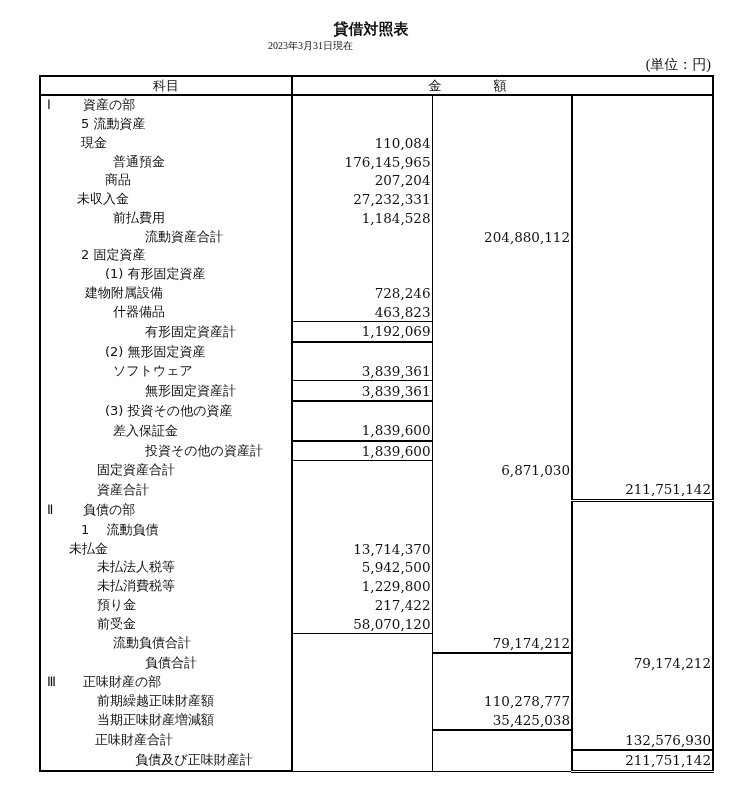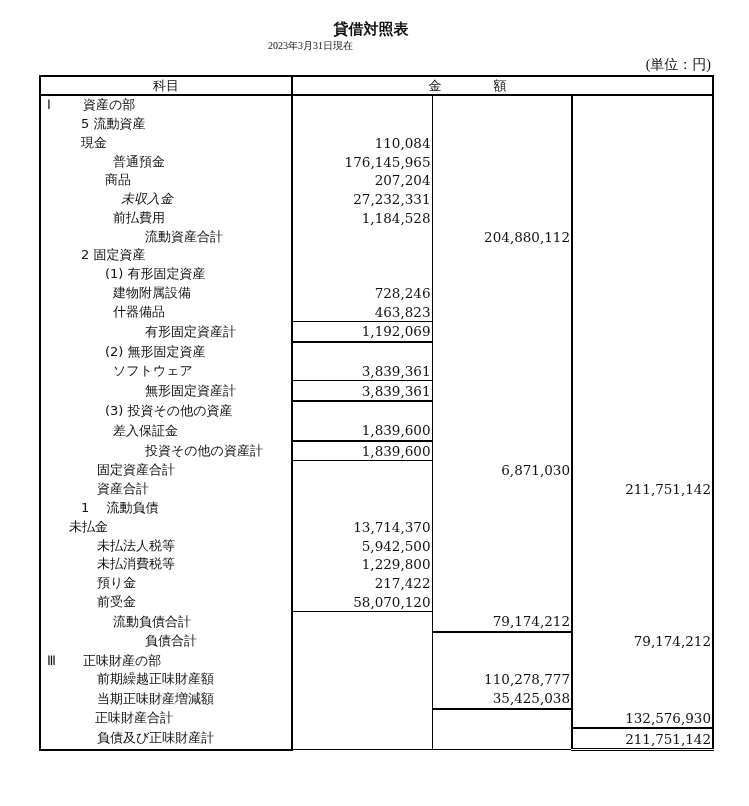--- a/index.html
+++ b/index.html
@@ -69,21 +69,21 @@
         <td class="num c3"></td>
         <td class="num c4"></td>
       </tr>
       <tr>
         <td class="lbl" style="padding-left: 64px; margin-left: 39px;"><span>商品</span></td>
         <td class="num c2">207,204</td>
         <td class="num c3"></td>
         <td class="num c4"></td>
       </tr>
       <tr>
-        <td class="lbl" style="padding-left: 80px; font-style: italic;"><span>未収入金</span></td>
+        <td class="lbl" style="padding-left: 36px;"><span>未収入金</span></td>
         <td class="num c2">27,232,331</td>
         <td class="num c3"></td>
         <td class="num c4"></td>
       </tr>
       <tr>
         <td class="lbl" style="padding-left: 72px;"><span>前払費用</span></td>
         <td class="num c2">1,184,528</td>
         <td class="num c3"></td>
         <td class="num c4"></td>
       </tr>
@@ -99,21 +99,21 @@
         <td class="num c3"></td>
         <td class="num c4"></td>
       </tr>
       <tr>
         <td class="lbl" style="padding-left: 64px;"><span>(1)  有形固定資産</span></td>
         <td class="num c2"></td>
         <td class="num c3"></td>
         <td class="num c4"></td>
       </tr>
       <tr>
-        <td class="lbl" style="padding-left: 72px;"><span>建物附属設備</span></td>
+        <td class="lbl" style="padding-left: 44px;"><span>建物附属設備</span></td>
         <td class="num c2">728,246</td>
         <td class="num c3"></td>
         <td class="num c4"></td>
       </tr>
       <tr>
         <td class="lbl" style="padding-left: 72px;"><span>什器備品</span></td>
         <td class="num c2">463,823</td>
         <td class="num c3"></td>
         <td class="num c4"></td>
       </tr>
@@ -165,20 +165,26 @@
         <td class="num c3">6,871,030</td>
         <td class="num c4"></td>
       </tr>
       <tr>
         <td class="lbl" style="padding-left: 56px;"><span>資産合計</span></td>
         <td class="num c2"></td>
         <td class="num c3"></td>
         <td class="num c4">211,751,142</td>
       </tr>
       <tr>
+        <td class="lbl"><span class="roman">Ⅱ</span><span>負債の部</span></td>
+        <td class="num c2"></td>
+        <td class="num c3"></td>
+        <td class="num c4 bdbl"></td>
+      </tr>
+      <tr>
         <td class="lbl" style="padding-left: 40px;"><span>1　 流動負債</span></td>
         <td class="num c2"></td>
         <td class="num c3"></td>
         <td class="num c4"></td>
       </tr>
       <tr>
         <td class="lbl" style="padding-left: 28px;"><span>未払金</span></td>
         <td class="num c2">13,714,370</td>
         <td class="num c3"></td>
         <td class="num c4"></td>
@@ -237,19 +243,19 @@
         <td class="num c3">35,425,038</td>
         <td class="num c4"></td>
       </tr>
       <tr>
         <td class="lbl" style="padding-left: 54px;"><span>正味財産合計</span></td>
         <td class="num c2"></td>
         <td class="num c3 bt2"></td>
         <td class="num c4">132,576,930</td>
       </tr>
       <tr class="last">
-        <td class="lbl" style="padding-left: 56px;"><span>負債及び正味財産計</span></td>
+        <td class="lbl" style="padding-left: 56px; text-align: center;"><span>負債及び正味財産計</span></td>
         <td class="num c2" style="border-bottom: 1px solid rgb(0, 0, 0);"></td>
         <td class="num c3" style="border-bottom: 1px solid rgb(0, 0, 0);"></td>
         <td class="num c4 bt2" style="border-bottom: 3px double rgb(0, 0, 0);">211,751,142</td>
       </tr>
     </tbody>
 </table>
 
 </body></html>

